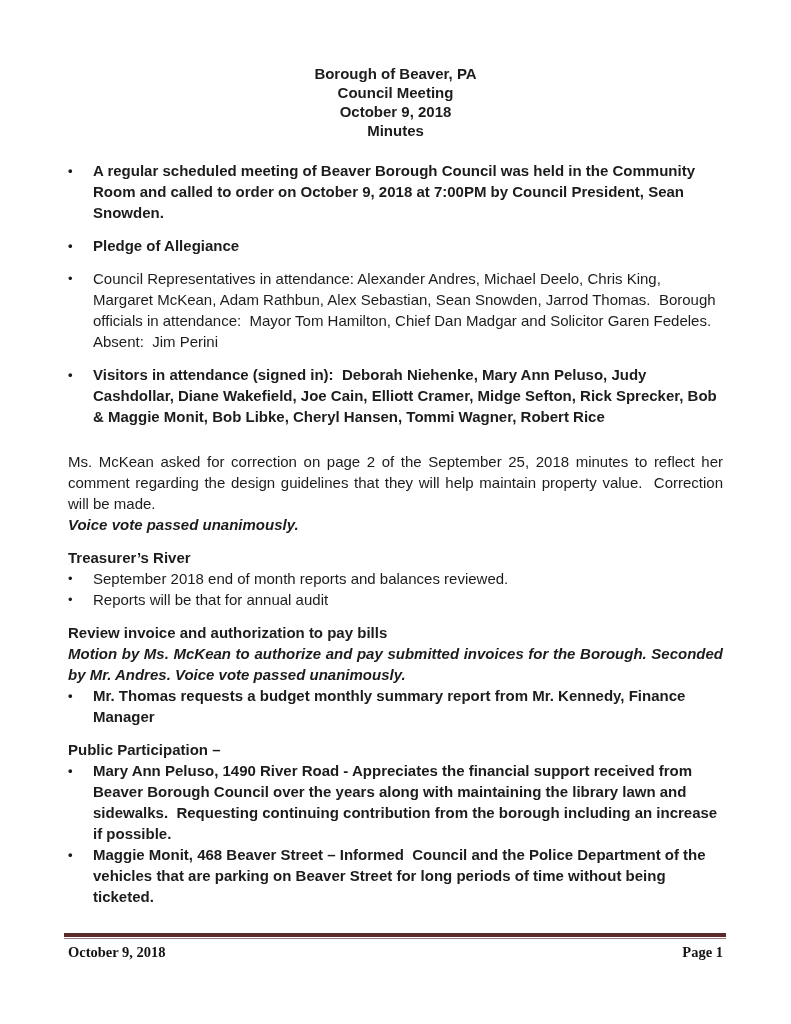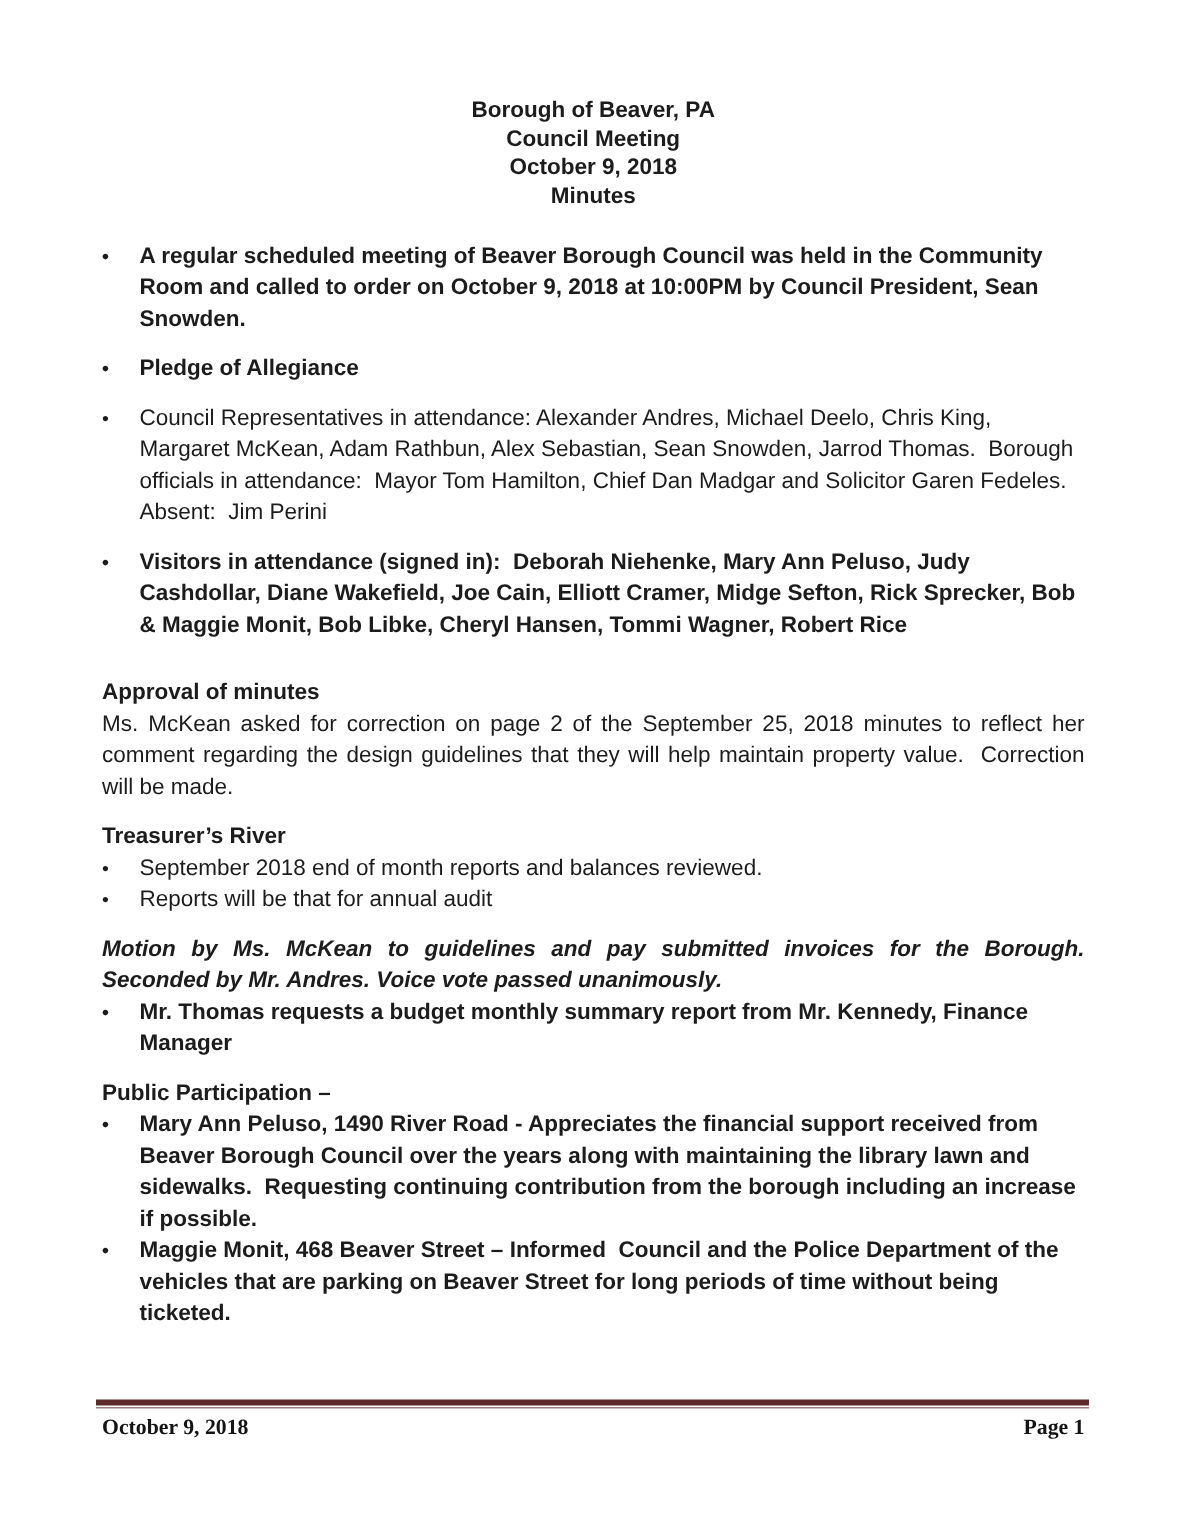--- a/index.html
+++ b/index.html
@@ -79,53 +79,54 @@
   <div class="content">
     <div class="title-block">
         <div>Borough of Beaver, PA</div>
         <div>Council Meeting</div>
         <div>October 9, 2018</div>
         <div>Minutes</div>
       </div>
     <div>
         <div class="bullet bold">
           <span class="marker">•</span>
-          <span class="btext">A regular scheduled meeting of Beaver Borough Council was held in the Community Room and called to order on October 9, 2018 at 10:00PM by Council President, Sean Snowden.</span>
+          <span class="btext">A regular scheduled meeting of Beaver Borough Council was held in the Community Room and called to order on October 9, 2018 at 7:00PM by Council President, Sean Snowden.</span>
         </div>
         <div class="spacer"></div>
         <div class="bullet bold">
           <span class="marker">•</span>
           <span class="btext">Pledge of Allegiance</span>
         </div>
         <div class="spacer"></div>
         <div class="bullet regular">
           <span class="marker">•</span>
           <span class="btext">Council Representatives in attendance: Alexander Andres, Michael Deelo, Chris King, Margaret McKean, Adam Rathbun, Alex Sebastian, Sean Snowden, Jarrod Thomas.  Borough officials in attendance:  Mayor Tom Hamilton, Chief Dan Madgar and Solicitor Garen Fedeles. Absent:  Jim Perini</span>
         </div>
         <div class="spacer"></div>
         <div class="bullet bold">
           <span class="marker">•</span>
           <span class="btext">Visitors in attendance (signed in):  Deborah Niehenke, Mary Ann Peluso, Judy Cashdollar, Diane Wakefield, Joe Cain, Elliott Cramer, Midge Sefton, Rick Sprecker, Bob &amp; Maggie Monit, Bob Libke, Cheryl Hansen, Tommi Wagner, Robert Rice</span>
         </div>
         <div class="spacer"></div>
         <div class="spacer"></div>
-        <div class="heading ">Approval of minutes</div>
         <div class="paragraph regular just">Ms. McKean asked for correction on page 2 of the September 25, 2018 minutes to reflect her comment regarding the design guidelines that they will help maintain property value.  Correction will be made.</div>
+        <div class="paragraph bold-italic">Voice vote passed unanimously.</div>
         <div class="spacer"></div>
         <div class="heading ">Treasurer’s River</div>
         <div class="bullet regular">
           <span class="marker">•</span>
           <span class="btext">September 2018 end of month reports and balances reviewed.</span>
         </div>
         <div class="bullet regular">
           <span class="marker">•</span>
           <span class="btext">Reports will be that for annual audit</span>
         </div>
         <div class="spacer"></div>
-        <div class="paragraph bold-italic just">Motion by Ms. McKean to guidelines and pay submitted invoices for the Borough. Seconded by Mr. Andres. Voice vote passed unanimously.</div>
+        <div class="heading ">Review invoice and authorization to pay bills</div>
+        <div class="paragraph bold-italic just">Motion by Ms. McKean to authorize and pay submitted invoices for the Borough. Seconded by Mr. Andres. Voice vote passed unanimously.</div>
         <div class="bullet bold">
           <span class="marker">•</span>
           <span class="btext">Mr. Thomas requests a budget monthly summary report from Mr. Kennedy, Finance Manager</span>
         </div>
         <div class="spacer"></div>
         <div class="heading ">Public Participation –</div>
         <div class="bullet bold">
           <span class="marker">•</span>
           <span class="btext">Mary Ann Peluso, 1490 River Road - Appreciates the financial support received from Beaver Borough Council over the years along with maintaining the library lawn and sidewalks.  Requesting continuing contribution from the borough including an increase if possible.</span>
         </div>

